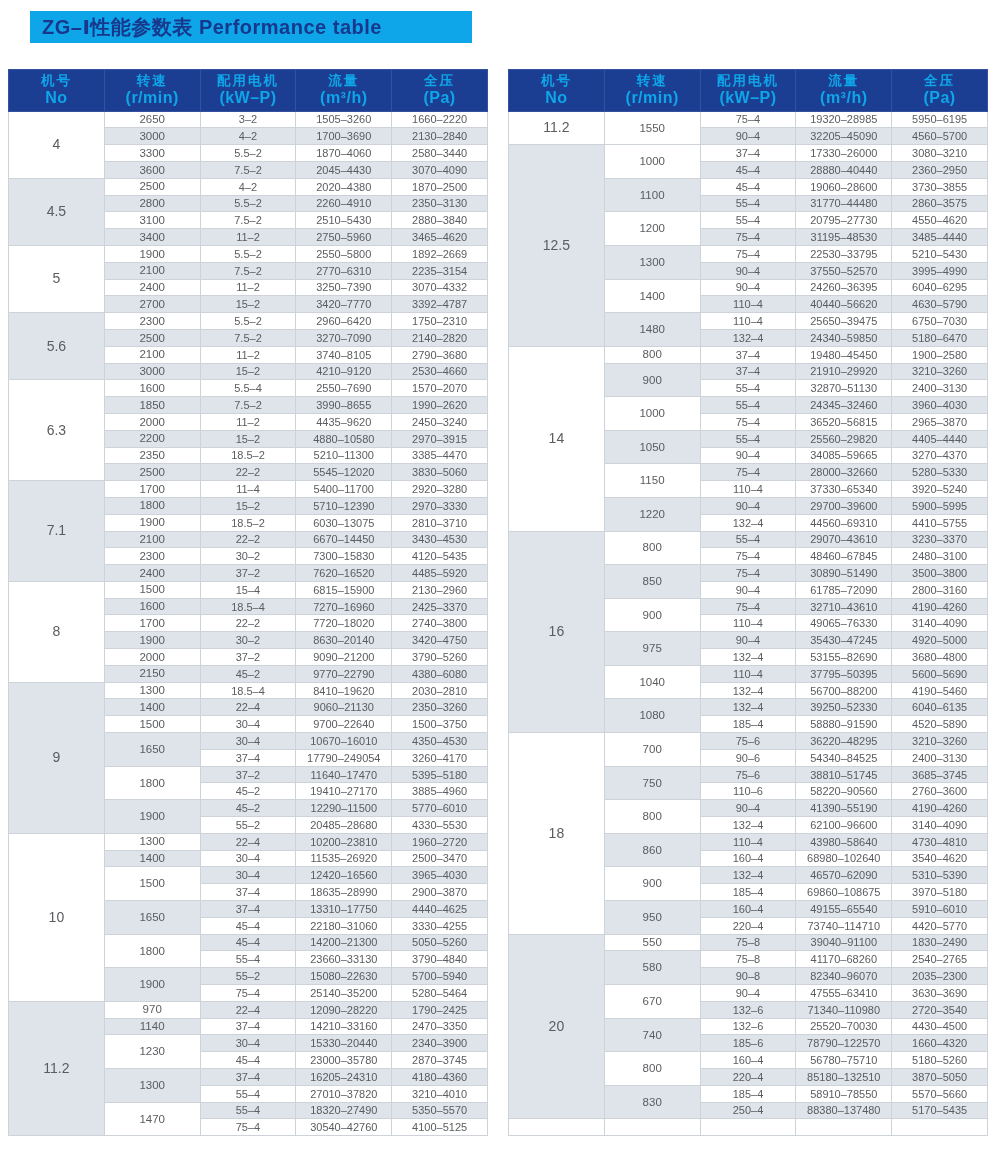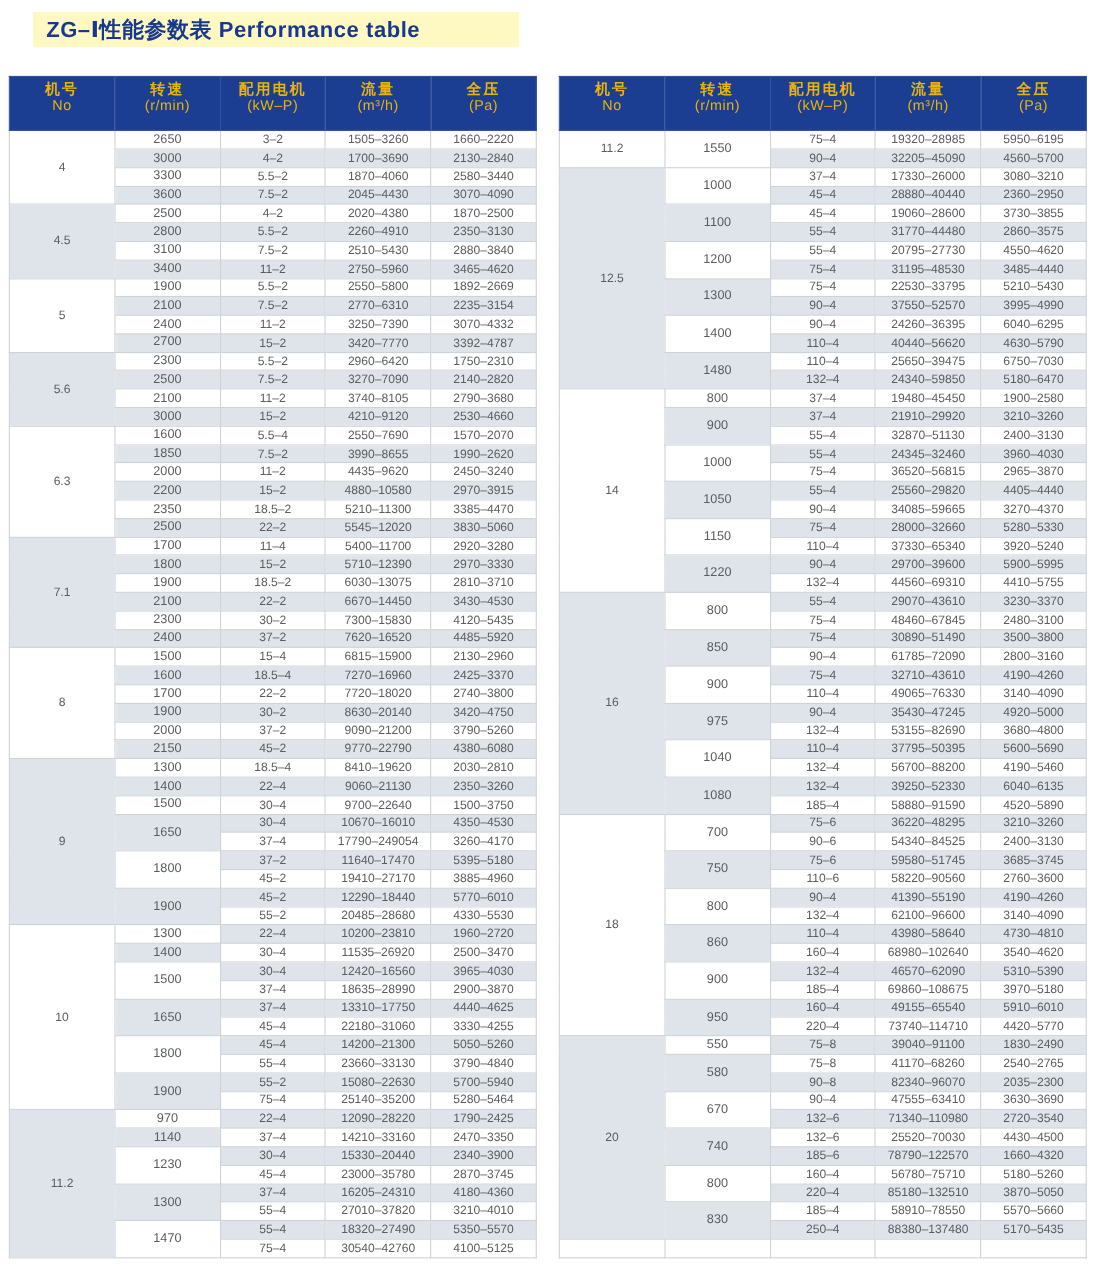--- a/index.html
+++ b/index.html
@@ -1,41 +1,41 @@
 <!DOCTYPE html>
 <html><head>
 <meta charset="utf-8">
 <style>
   html,body { margin:0; padding:0; background:#ffffff; }
   body { font-family: "Liberation Sans", "DejaVu Sans", sans-serif; }
   .page { position:relative; width:1000px; height:1152px; background:#ffffff; overflow:hidden; }
 
   .title-band {
     position:absolute; left:30px; top:11px; width:442px; height:32px;
-    background:#fef9c3; display:flex; align-items:center; padding-left:12px; box-sizing:border-box;
+    background:#0ea5e9; display:flex; align-items:center; padding-left:12px; box-sizing:border-box;
   }
   .title-band h1 { margin:0; font-size:20px; font-weight:bold; color:#17388c; letter-spacing:0.5px; }
 
   table.perf { position:absolute; top:69px; border-collapse:collapse; table-layout:fixed; width:480px; }
   #table-left  { left:8px; }
   #table-right { left:508px; }
 
   .perf th {
-    background:#1c3e92; color:#eab308; padding:3px 0 14px;
+    background:#1c3e92; color:#0ea5e9; padding:3px 0 3px;
     border:1px solid #35519e; vertical-align:middle;
   }
   .perf th .cn { font-size:13.5px; font-weight:bold; letter-spacing:2px; line-height:1.2; }
-  .perf th .en { font-size:13px; font-weight:normal; line-height:1.15; letter-spacing:0.5px; }
+  .perf th .en { font-size:16px; font-weight:bold; line-height:1.15; letter-spacing:0.5px; }
 
   .perf td {
     border:1px solid #cdd3d9; text-align:center; vertical-align:middle;
     font-size:11px; color:#5a5c5f; height:15.8px; padding:0; line-height:1.1;
     overflow:hidden; white-space:nowrap;
   }
-  .perf td.no  { font-size:11px; }
+  .perf td.no  { font-size:14px; }
   .perf td.rpm { font-size:11.5px; }
   .w { background:#ffffff; }
   .g { background:#dee4e9; }
 </style>
 </head>
 <body>
 
 <div class="page">
   <div class="title-band">
     <h1>ZG–Ⅰ性能参数表  Performance table</h1>
@@ -314,21 +314,21 @@
           <td class="g">5395–5180</td>
         </tr>
         <tr>
           <td class="w">45–2</td>
           <td class="w">19410–27170</td>
           <td class="w">3885–4960</td>
         </tr>
         <tr>
           <td class="rpm g" rowspan="2">1900</td>
           <td class="g">45–2</td>
-          <td class="g">12290–18440</td>
+          <td class="g">12290–11500</td>
           <td class="g">5770–6010</td>
         </tr>
         <tr>
           <td class="w">55–2</td>
           <td class="w">20485–28680</td>
           <td class="w">4330–5530</td>
         </tr>
         <tr>
           <td class="no w" rowspan="10">10</td>
           <td class="rpm w" rowspan="1">1300</td>
@@ -676,21 +676,21 @@
           <td class="g">3210–3260</td>
         </tr>
         <tr>
           <td class="w">90–6</td>
           <td class="w">54340–84525</td>
           <td class="w">2400–3130</td>
         </tr>
         <tr>
           <td class="rpm g" rowspan="2">750</td>
           <td class="g">75–6</td>
-          <td class="g">59580–51745</td>
+          <td class="g">38810–51745</td>
           <td class="g">3685–3745</td>
         </tr>
         <tr>
           <td class="w">110–6</td>
           <td class="w">58220–90560</td>
           <td class="w">2760–3600</td>
         </tr>
         <tr>
           <td class="rpm w" rowspan="2">800</td>
           <td class="g">90–4</td>

